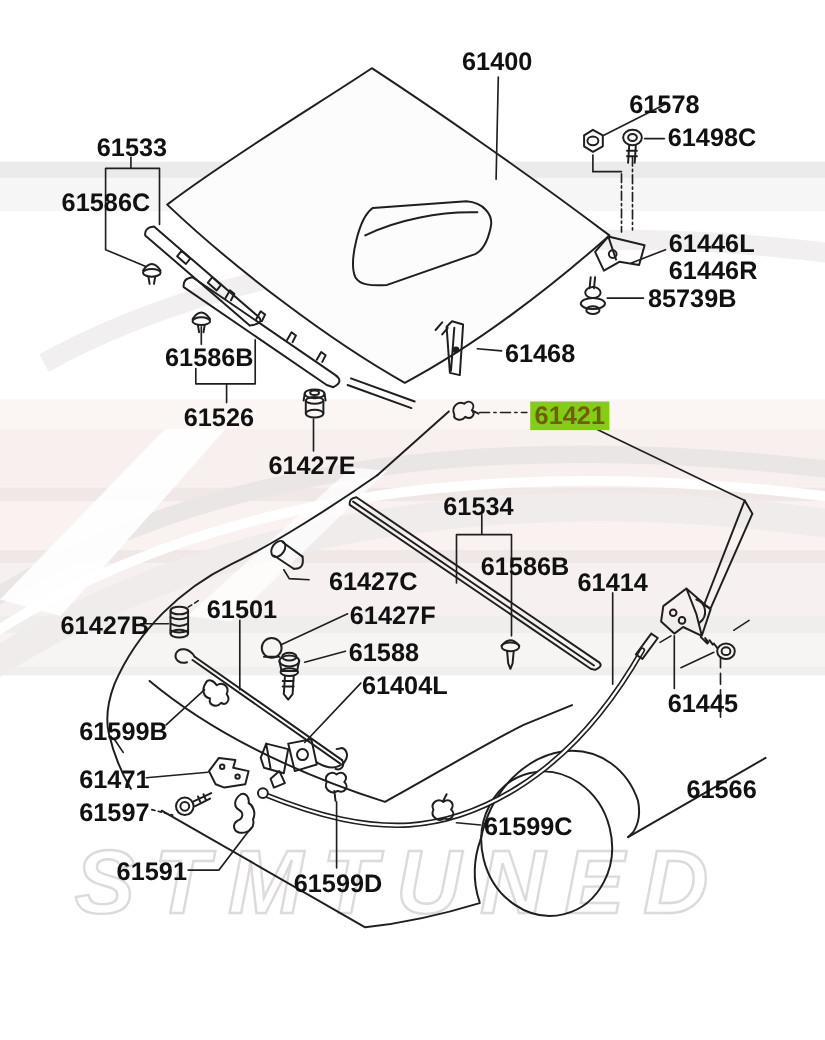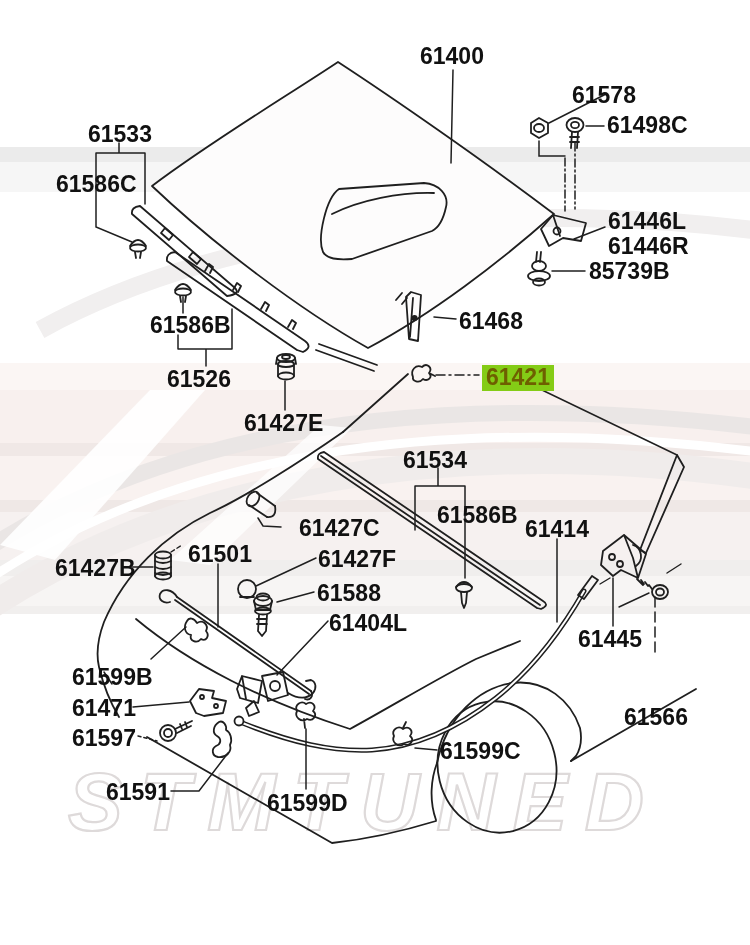--- a/index.html
+++ b/index.html
@@ -264,22 +264,22 @@
       <span class="part-label" style="left: 244px; top: 412px;">61427E</span>
       <span class="part-label" style="left: 403px; top: 449px;">61534</span>
       <span class="part-label" style="left: 437px; top: 504px;">61586B</span>
       <span class="part-label" style="left: 525px; top: 518px;">61414</span>
       <span class="part-label" style="left: 283px; top: 517px; margin-left: 16px;">61427C</span>
       <span class="part-label" style="left: 188px; top: 543px;">61501</span>
       <span class="part-label" style="left: 55px; top: 557px;">61427B</span>
       <span class="part-label" style="left: 318px; top: 548px;">61427F</span>
       <span class="part-label" style="left: 317px; top: 582px; text-align: center;">61588</span>
       <span class="part-label" style="left: 329px; top: 612px;">61404L</span>
-      <span class="part-label" style="left: 72px; top: 654px; margin-top: 12px;">61599B</span>
+      <span class="part-label" style="left: 72px; top: 654px;">61599B</span>
       <span class="part-label" style="left: 72px; top: 697px;">61471</span>
       <span class="part-label" style="left: 72px; top: 727px;">61597</span>
       <span class="part-label" style="left: 106px; top: 781px;">61591</span>
       <span class="part-label" style="left: 267px; top: 792px;">61599D</span>
       <span class="part-label" style="left: 440px; top: 740px;">61599C</span>
-      <span class="part-label" style="left: 578px; top: 628px;">61445</span>
+      <span class="part-label" style="left: 607px; top: 628px;">61445</span>
       <span class="part-label" style="left: 624px; top: 658px; margin-top: 48px;">61566</span>
     </div>
 </div>
 
 </body></html>

